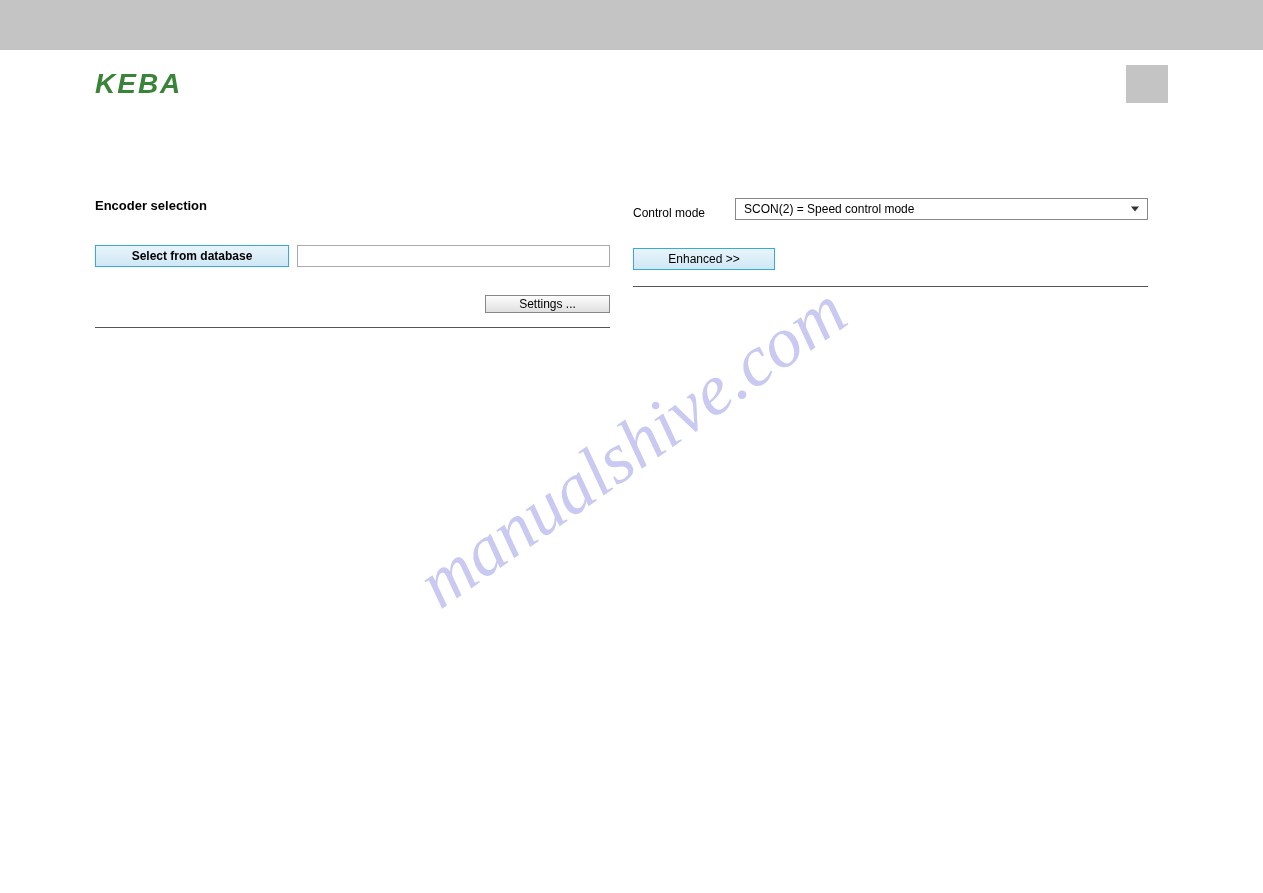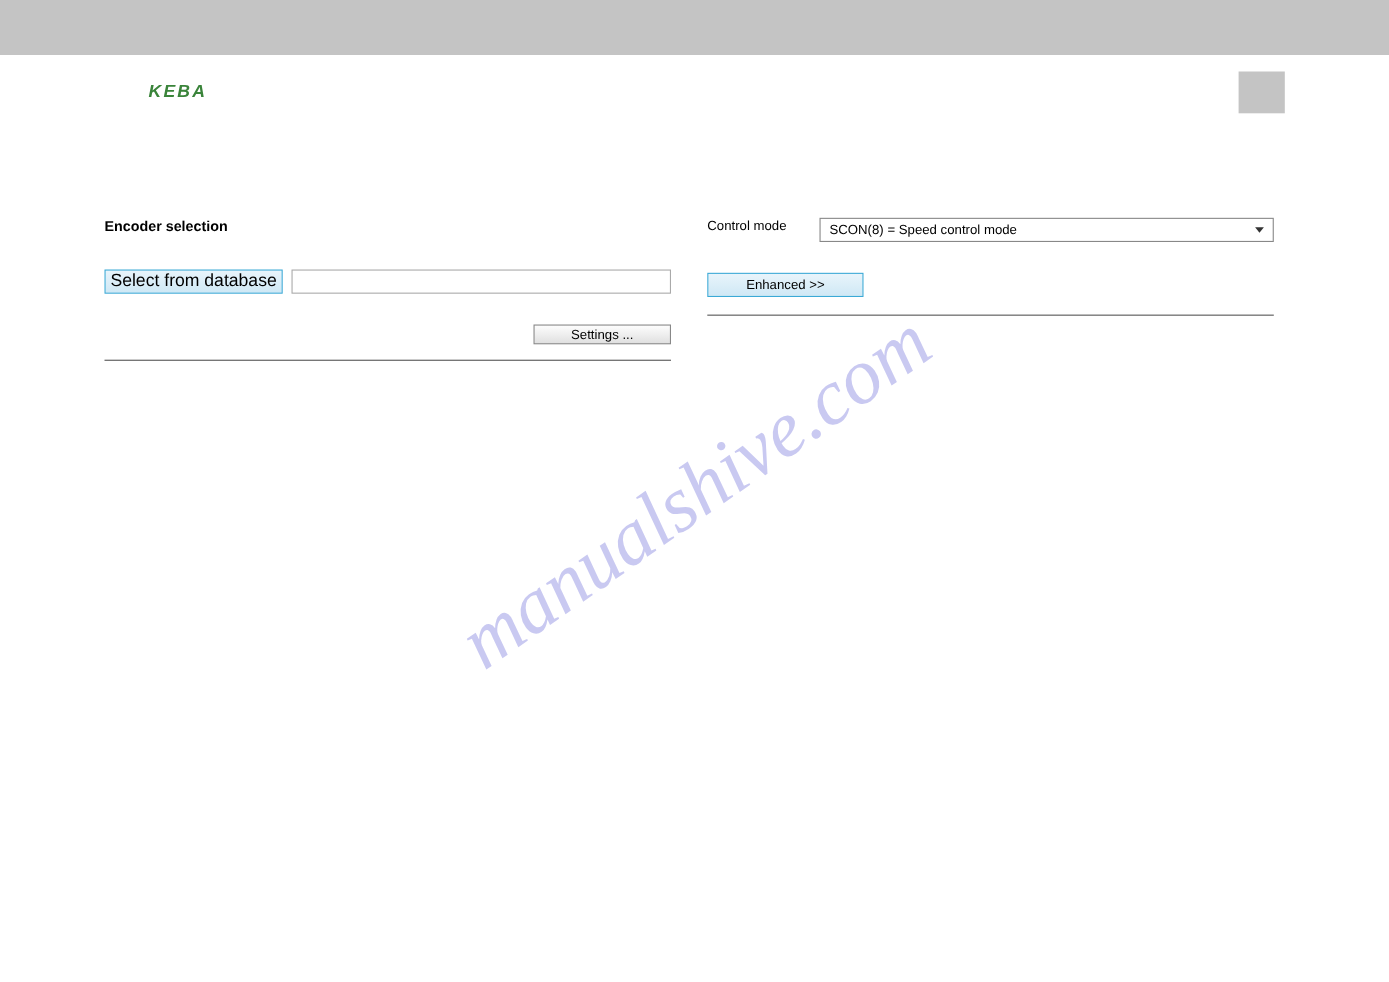--- a/index.html
+++ b/index.html
@@ -19,59 +19,59 @@
   .header {
     width: 100%;
     padding: 15px 95px;
     display: flex;
     justify-content: space-between;
     align-items: center;
   }
   .logo {
     font-weight: bold;
     font-style: italic;
-    font-size: 16px;
+    font-size: 28px;
     color: #3a843a;
     letter-spacing: 2px;
     font-family: Arial, sans-serif;
-    margin-left: 40px;
   }
   .header-right-box {
     width: 42px;
     height: 38px;
     background: #c4c4c4;
   }
   .content {
     display: flex;
     padding: 80px 95px 0 95px;
-    gap: 33px;
+    gap: 23px;
   }
   .left-panel {
     width: 515px;
   }
   .right-panel {
     width: 515px;
   }
   .section-title {
     font-weight: bold;
     font-size: 13px;
     margin-bottom: 32px;
   }
   .row-db {
     display: flex;
     gap: 8px;
     margin-bottom: 28px;
   }
   .btn-select-db {
-    width: 162px;
+    width: 194px;
     height: 22px;
     border: 1px solid #3ba9d6;
     background: linear-gradient(#e8f4fb, #cfe8f5);
-    font-size: 16px;
-    cursor: pointer;
+    font-size: 12px;
+    cursor: pointer;
+    font-weight: bold;
   }
   .input-db {
     flex: 1;
     height: 22px;
     border: 1px solid #aaa;
     padding: 0 4px;
     background: #fff;
   }
   .btn-settings-row {
     text-align: right;
@@ -84,21 +84,21 @@
     background: linear-gradient(#fdfdfd, #e0e0e0);
     font-size: 12px;
     cursor: pointer;
   }
   .divider-left {
     border: none;
     border-top: 1px solid #555;
   }
   .ctrl-mode-row {
     display: flex;
-    align-items: flex-start;
+    align-items: flex-end;
     gap: 30px;
     margin-bottom: 28px;
   }
   .ctrl-mode-label {
     font-size: 12px;
     white-space: nowrap;
   }
   .ctrl-mode-select {
     flex: 1;
     height: 22px;
@@ -189,21 +189,21 @@
     <div class="btn-settings-row">
       <button class="btn-settings">Settings ...</button>
     </div>
     <hr class="divider-left">
   </div>
 
   <div class="right-panel">
     <div class="ctrl-mode-row">
       <div class="ctrl-mode-label">Control mode</div>
       <div class="ctrl-mode-select">
-        <span>SCON(8) = Speed control mode</span>
+        <span>SCON(2) = Speed control mode</span>
       </div>
     </div>
     <button class="btn-enhanced">Enhanced &gt;&gt;</button>
     <hr class="divider-right">
   </div>
 
 </div>
 
 <div class="watermark">manualshive.com</div>
 

